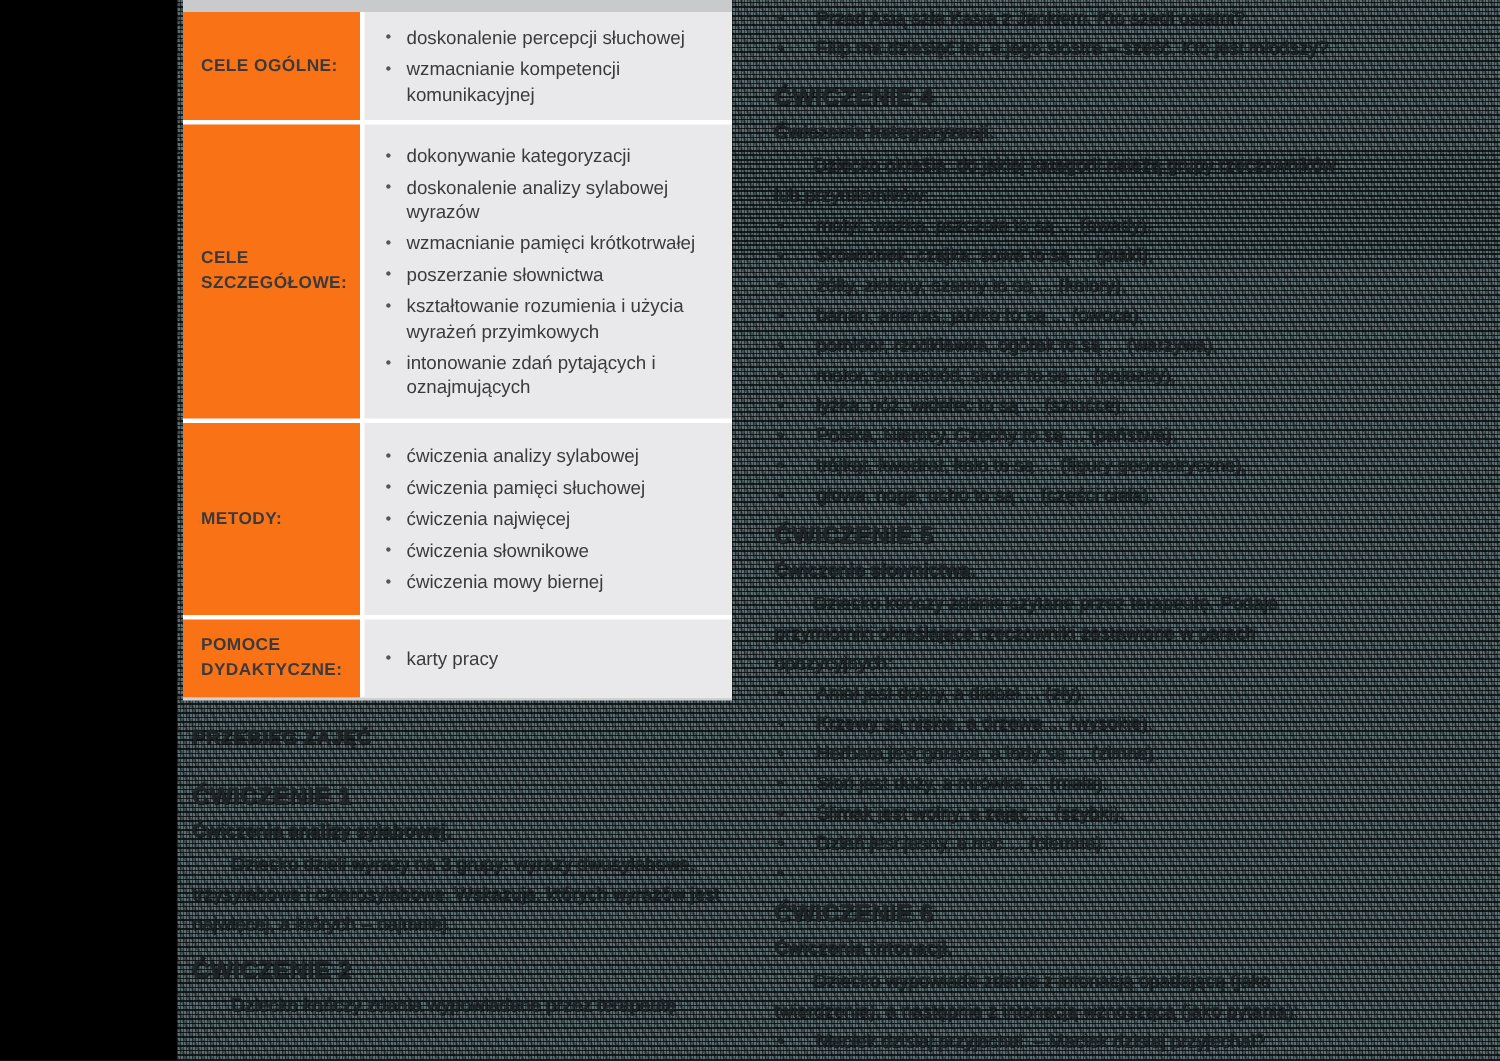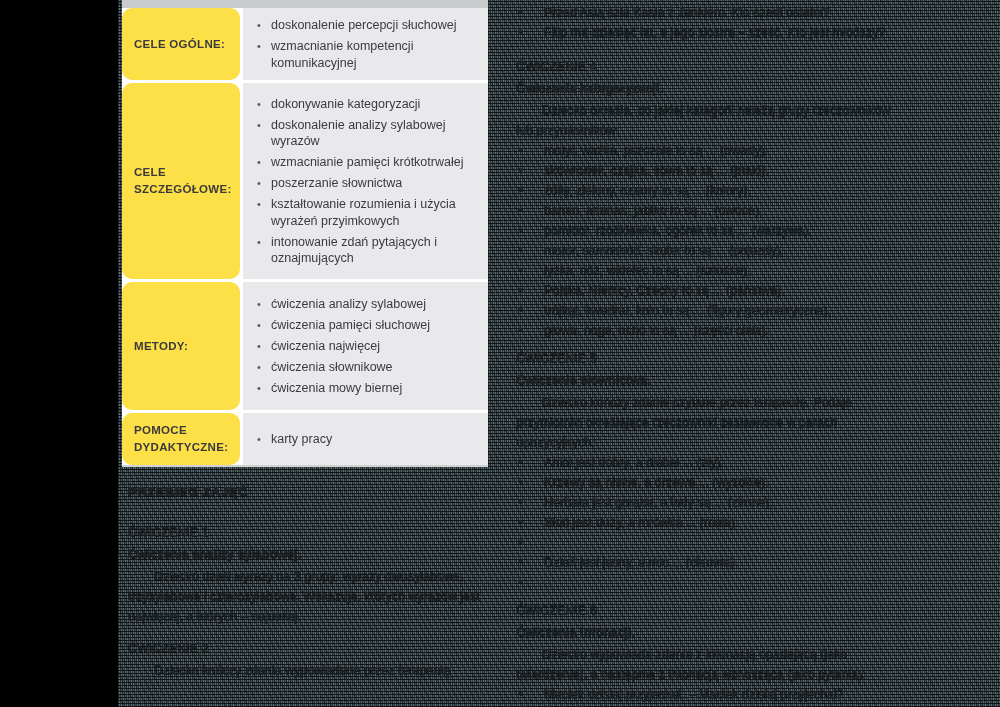--- a/index.html
+++ b/index.html
@@ -18,25 +18,24 @@
   }
   
   .lesson-table{
     position:absolute;left:122px;top:0;width:366px;
     background:#fff;border-top:8px solid #c9cacc;
     display:grid;grid-template-columns:118px 1fr;
     grid-template-rows:72px 196px 128px 52px;
     gap:3px;box-shadow:0 2px 0 #d0d1d3;
   }
   .th-cell{
-    background:#fde047;display:flex;align-items:center;
+    background:#f97316;display:flex;align-items:center;
     padding:6px 10px 6px 12px;
     font-size:11.5px;font-weight:bold;letter-spacing:.3px;color:#3a3a3d;
     line-height:17px;
-    border-radius:10px;
   }
   .td-cell{
     background:#e9e9eb;display:flex;align-items:center;
     padding:8px 8px 8px 14px;
   }
   ul.cell-list{list-style:none;margin:0;padding:0;width:100%;}
   ul.cell-list li{
     display:flex;align-items:flex-start;
     font-size:12.5px;color:#3b3b3e;line-height:16.5px;margin:4.5px 0;
   }
@@ -46,21 +45,21 @@
   
   .scan-text{
     position:absolute;color:#1f2427;
     font-size:12.5px;line-height:20px;
     text-shadow:0.6px 0.6px 0 rgba(8,12,14,.75), -0.4px -0.4px 0 rgba(20,28,30,.5);
     filter:blur(.35px);
   }
   .left-col{left:122px;top:448px;width:372px;height:245px;padding:34px 0 0 6px;box-sizing:border-box;overflow:hidden;}
   .right-col{left:508px;top:0;width:400px;height:707px;padding:2px 0 0 8px;box-sizing:border-box;overflow:hidden;}
   .sec-title{font-weight:bold;font-size:13px;letter-spacing:.5px;}
-  .ex-head{font-weight:normal;font-size:12px;letter-spacing:.3px;margin-top:14px;}
+  .ex-head{font-weight:bold;font-size:16px;letter-spacing:.3px;margin-top:14px;}
   .ex-sub{font-weight:bold;margin-top:2px;}
   .ex-body{margin:2px 0 0 0;text-indent:26px;}
   ul.scan-list{list-style:none;margin:0;padding:0;}
   ul.scan-list li{display:flex;align-items:flex-start;}
   ul.scan-list .blt{flex:0 0 26px;padding-left:2px;}
   .mt8{margin-top:8px;}
   .mt20{margin-top:20px;}
   .mt12{margin-top:12px;}
 </style>
 </head>
@@ -239,20 +238,21 @@
         <li>
           <span class="blt">•</span>
           <span>Herbata jest gorąca, a lody są ... (zimne).</span>
         </li>
         <li>
           <span class="blt">•</span>
           <span>Słoń jest duży, a mrówka ... (mała).</span>
         </li>
         <li>
           <span class="blt">•</span>
+          <span>Ślimak jest wolny, a zając ... (szybki).</span>
         </li>
         <li>
           <span class="blt">•</span>
           <span>Dzień jest jasny, a noc ... (ciemna).</span>
         </li>
         <li>
           <span class="blt">•</span>
         </li>
       </ul>
 

